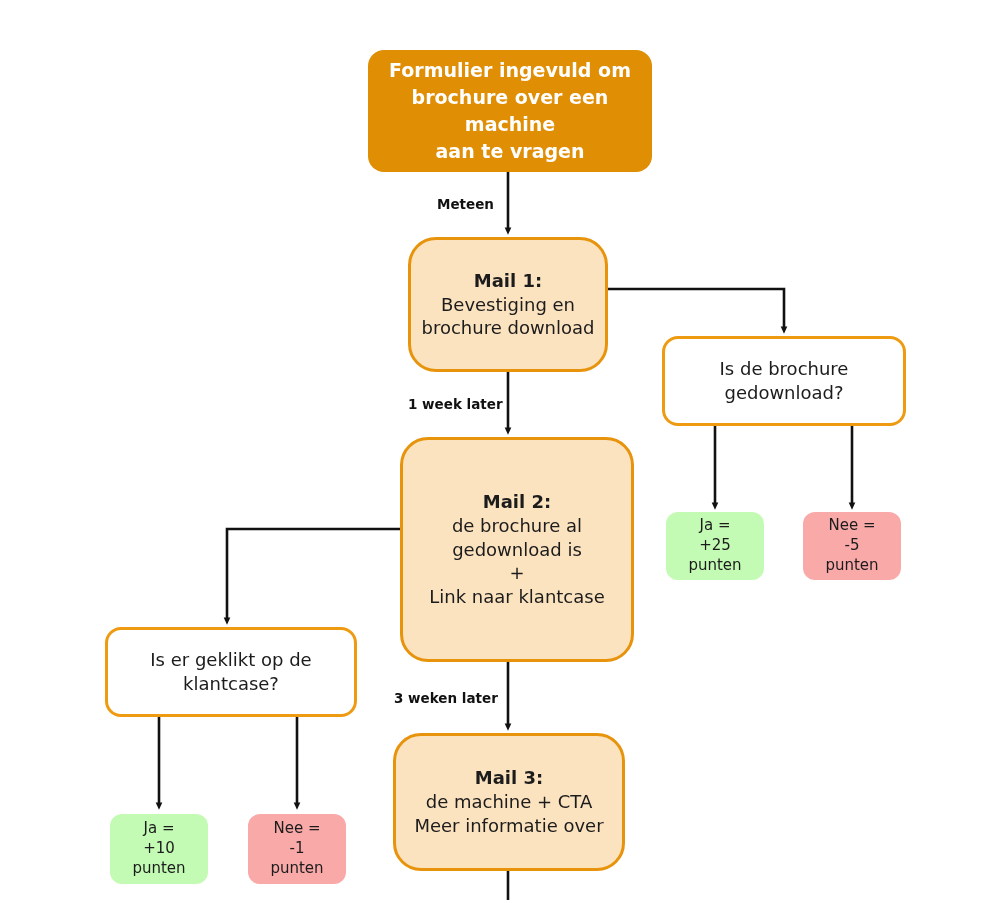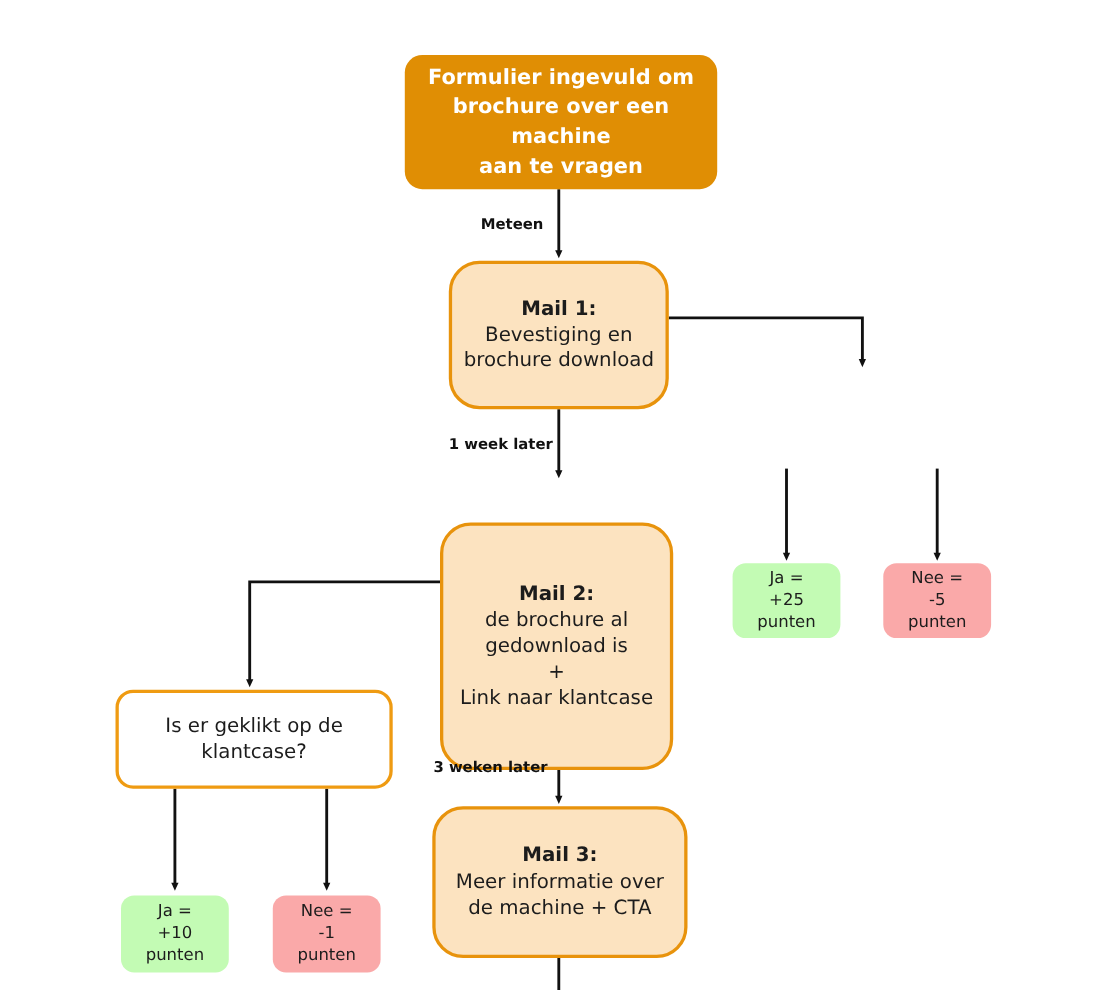--- a/index.html
+++ b/index.html
@@ -127,24 +127,28 @@
   </div>
 
   <div class="edge-label" style="left:437px; top:198px;">Meteen</div>
 
   <div class="node n-mail" style="left:408px; top:237px; width:200px; height:135px;">
     <span class="ln ttl">Mail 1:</span>
     <span class="ln">Bevestiging en</span>
     <span class="ln">brochure download</span>
   </div>
 
+  <div class="node n-decision" style="left:662px; top:336px; width:244px; height:90px;">
+    <span class="ln">Is de brochure</span>
+    <span class="ln">gedownload?</span>
+  </div>
 
   <div class="edge-label" style="left:408px; top:398px;">1 week later</div>
 
-  <div class="node n-mail" style="left:400px; top:437px; width:212px; height:225px;margin-top:38px;">
+  <div class="node n-mail" style="left:400px; top:437px; width:234px; height:225px;">
     <span class="ln ttl">Mail 2:</span>
     <span class="ln">de brochure al</span>
     <span class="ln">gedownload is</span>
     <span class="ln">+</span>
     <span class="ln">Link naar klantcase</span>
   </div>
 
   <div class="node n-yes" style="left:666px; top:512px; width:98px; height:68px;">
     <span class="ln">Ja =</span>
     <span class="ln">+25 punten</span>
@@ -157,22 +161,22 @@
 
   <div class="node n-decision" style="left:105px; top:627px; width:252px; height:90px;">
     <span class="ln">Is er geklikt op de</span>
     <span class="ln">klantcase?</span>
   </div>
 
   <div class="edge-label" style="left:394px; top:692px;">3 weken later</div>
 
   <div class="node n-mail" style="left:393px; top:733px; width:232px; height:138px;">
     <span class="ln ttl">Mail 3:</span>
+    <span class="ln">de machine + CTA</span>
     <span class="ln">Meer informatie over</span>
-    <span class="ln">de machine + CTA</span>
   </div>
 
   <div class="node n-yes" style="left:110px; top:814px; width:98px; height:70px;">
     <span class="ln">Ja =</span>
     <span class="ln">+10 punten</span>
   </div>
 
   <div class="node n-no" style="left:248px; top:814px; width:98px; height:70px;">
     <span class="ln">Nee =</span>
     <span class="ln">-1 punten</span>

